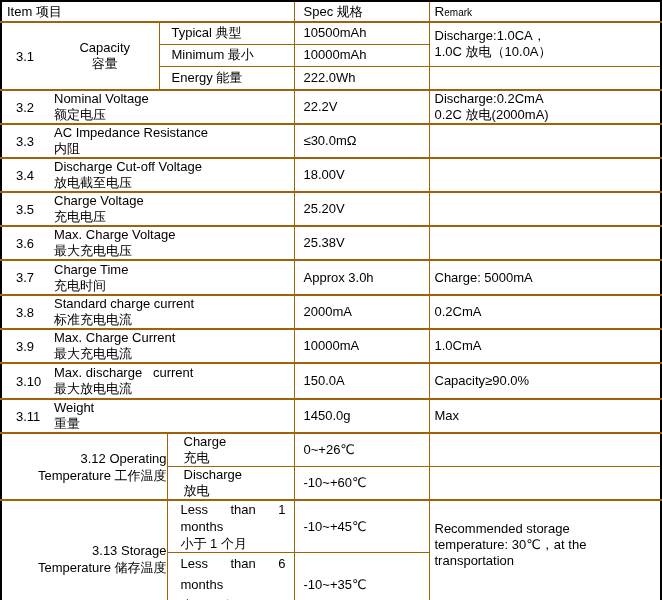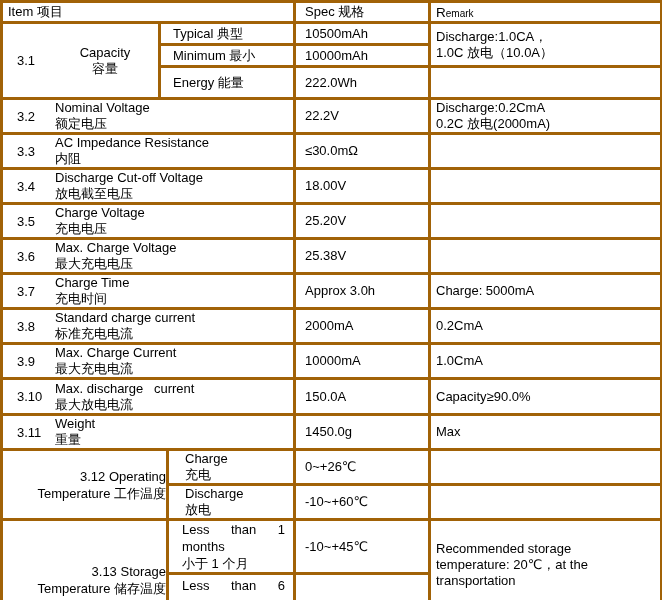--- a/index.html
+++ b/index.html
@@ -10,21 +10,21 @@
     color: #000;
     width: 662px;
   }
   table.spec-table {
     border-collapse: collapse;
     table-layout: fixed;
     width: 662px;
     border: 2px solid #000;
   }
   td {
-    border: 3px solid #a16207;
+    border: 1px solid #a16207;
     padding: 0;
     vertical-align: middle;
     overflow: hidden;
   }
   tr.major > td { border-top-width: 2px; }
 
   
   .hdr-item { padding-left: 5px; }
   .hdr-spec { padding-left: 9px; }
   .hdr-remark { padding-left: 5px; font-size: 10px; margin-left: 8px; }
@@ -85,21 +85,21 @@
     </td>
     <td colspan="2" class="sub-label">Typical 典型</td>
     <td class="spec">10500mAh</td>
     <td rowspan="2" class="remark">Discharge:1.0CA，
 1.0C 放电（10.0A）</td>
   </tr>
   <tr style="height:22px">
     <td colspan="2" class="sub-label">Minimum 最小</td>
     <td class="spec">10000mAh</td>
   </tr>
-  <tr style="height:32px">
+  <tr style="height:24px">
     <td colspan="2" class="sub-label">Energy 能量</td>
     <td class="spec">222.0Wh</td>
     <td class="remark"></td>
   </tr>
 
   <tr class="major" style="height:33px">
     <td colspan="3">
       <div class="item-flex">
         <span class="num">3.2</span>
         <span class="nm">Nominal Voltage
@@ -244,21 +244,21 @@
           <span>than</span>
           <span>1</span>
         </div>
         <div>months</div>
         <div>小于 1 个月</div>
       </div>
     </td>
     <td class="spec">-10~+45℃</td>
     <td rowspan="2" class="remark v-top">
       <div class="remark-inner">Recommended storage
-temperature: 20℃，at the
+temperature: 30℃，at the
 transportation</div>
     </td>
   </tr>
   <tr style="height:63px">
     <td>
       <div class="jwrap jwrap-b">
         <div class="jrow">
           <span>Less</span>
           <span>than</span>
           <span>6</span>

